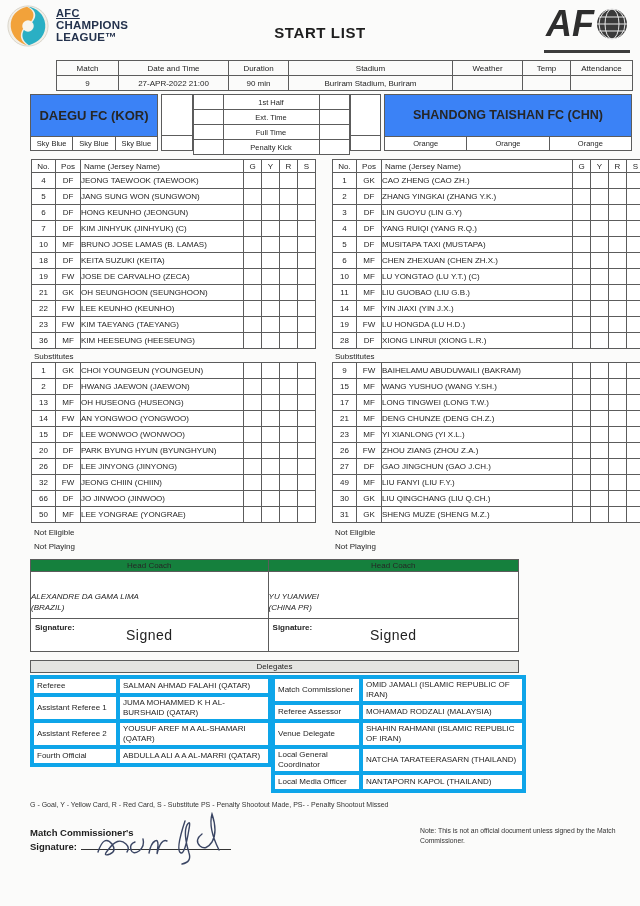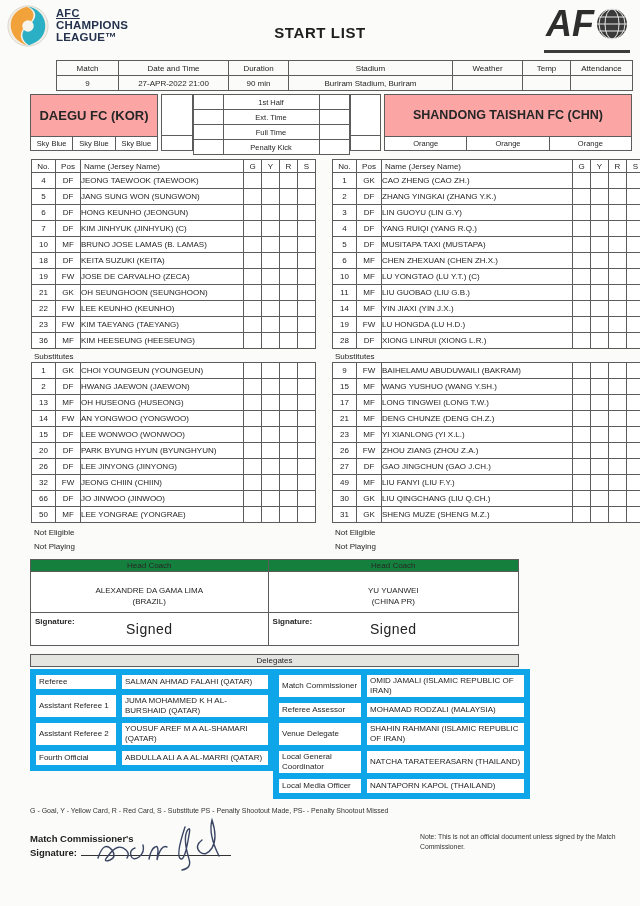--- a/index.html
+++ b/index.html
@@ -23,21 +23,21 @@
   
   .match-info{margin:6px 0 0 56px;width:576px;font-size:8px;table-layout:fixed;}
   .match-info th,.match-info td{border:1px solid #5c5c5c;height:14px;text-align:center;
       font-weight:normal;padding:0 2px;overflow:hidden;white-space:nowrap;}
 
   
   .team-block{display:flex;margin:3px 0 0 30px;width:602px;font-size:7.5px;}
   .tb-left{width:128px;}
   .tb-right{width:248px;}
   .tb-name{border:1px solid #5c5c5c;height:41px;display:flex;align-items:center;justify-content:center;
-           font-weight:bold;font-size:13px;text-align:center;background:#fca5a5;}
+           font-weight:bold;font-size:13px;text-align:center;background:#3b82f6;}
   .tb-name.small{font-size:12.5px;line-height:1.15;padding:0 4px;}
   .tb-colors{display:flex;margin-top:-1px;height:15px;}
   .color-cell{flex:1;border:1px solid #5c5c5c;margin-left:-1px;display:flex;align-items:center;
               justify-content:center;background:#fff;}
   .color-cell:first-child{margin-left:0;}
   .tb-mid{display:flex;margin:0 3px;width:220px;}
   .flank{width:32px;display:flex;flex-direction:column;}
   .flank-top{border:1px solid #5c5c5c;height:40px;background:#fff;}
   .flank-bot{border:1px solid #5c5c5c;height:14px;margin-top:-1px;background:#fff;}
   .score-table{width:156px;font-size:7.5px;table-layout:fixed;}
@@ -56,33 +56,33 @@
   .c-name{padding-left:3px;text-align:left;}
   .sec-label{font-size:8px;margin:3px 0 1px 3px;}
   .gap-label{margin-top:5px;}
 
   
   .coach-wrap{display:flex;margin:7px 0 0 30px;width:489px;}
   .coach-col{width:238px;border:1px solid #5c5c5c;background:#fff;}
   .coach-col + .coach-col{margin-left:-1px;width:251px;}
   .coach-head{background:#15803d;border-bottom:1px solid #5c5c5c;text-align:center;font-size:8px;
               height:11px;line-height:11px;}
-  .coach-name{height:26px;text-align:center;font-size:8px;line-height:1.35;padding-top:14px;}
+  .coach-name{height:26px;text-align:left;font-size:8px;line-height:1.35;padding-top:20px;font-style:italic;}
   .sig-row{border-top:1px solid #5c5c5c;height:32px;position:relative;display:flex;align-items:center;}
   .sig-label{font-size:8px;font-weight:bold;position:absolute;left:4px;top:4px;}
   .sig-val{margin:0 auto;font-size:14px;letter-spacing:.5px;color:#222;}
 
   
   .dele-bar{margin:8px 0 0 30px;width:487px;background:#e4e4e1;border:1px solid #5c5c5c;
             text-align:center;font-size:8px;height:11px;line-height:11px;}
   .dele-wrap{display:flex;margin:2px 0 0 30px;width:489px;align-items:flex-start;}
   .dele{font-size:8px;table-layout:fixed;}
   .dele-left{width:238px;}
   .dele-right{width:251px;margin-left:-1px;}
-  .dele td{border:6px solid #0ea5e9;padding:1px 3px;height:12px;background:#fff;line-height:1.25;}
+  .dele td{border:4px solid #0ea5e9;padding:1px 3px;height:12px;background:#fff;line-height:1.25;}
 
   
   .legend{margin:8px 0 0 30px;font-size:7px;color:#333;}
   .comm{position:relative;margin:18px 0 0 30px;width:580px;height:62px;}
   .comm-label{font-weight:bold;font-size:9.5px;line-height:1.5;color:#1d1d1d;}
   .comm-line{display:inline-block;width:150px;border-bottom:1px solid #333;margin-left:4px;}
   .comm-sig{position:absolute;left:58px;top:-16px;}
   .comm-note{position:absolute;left:390px;top:0;width:200px;font-size:6.8px;line-height:1.4;color:#333;}
 </style>
 </head>

